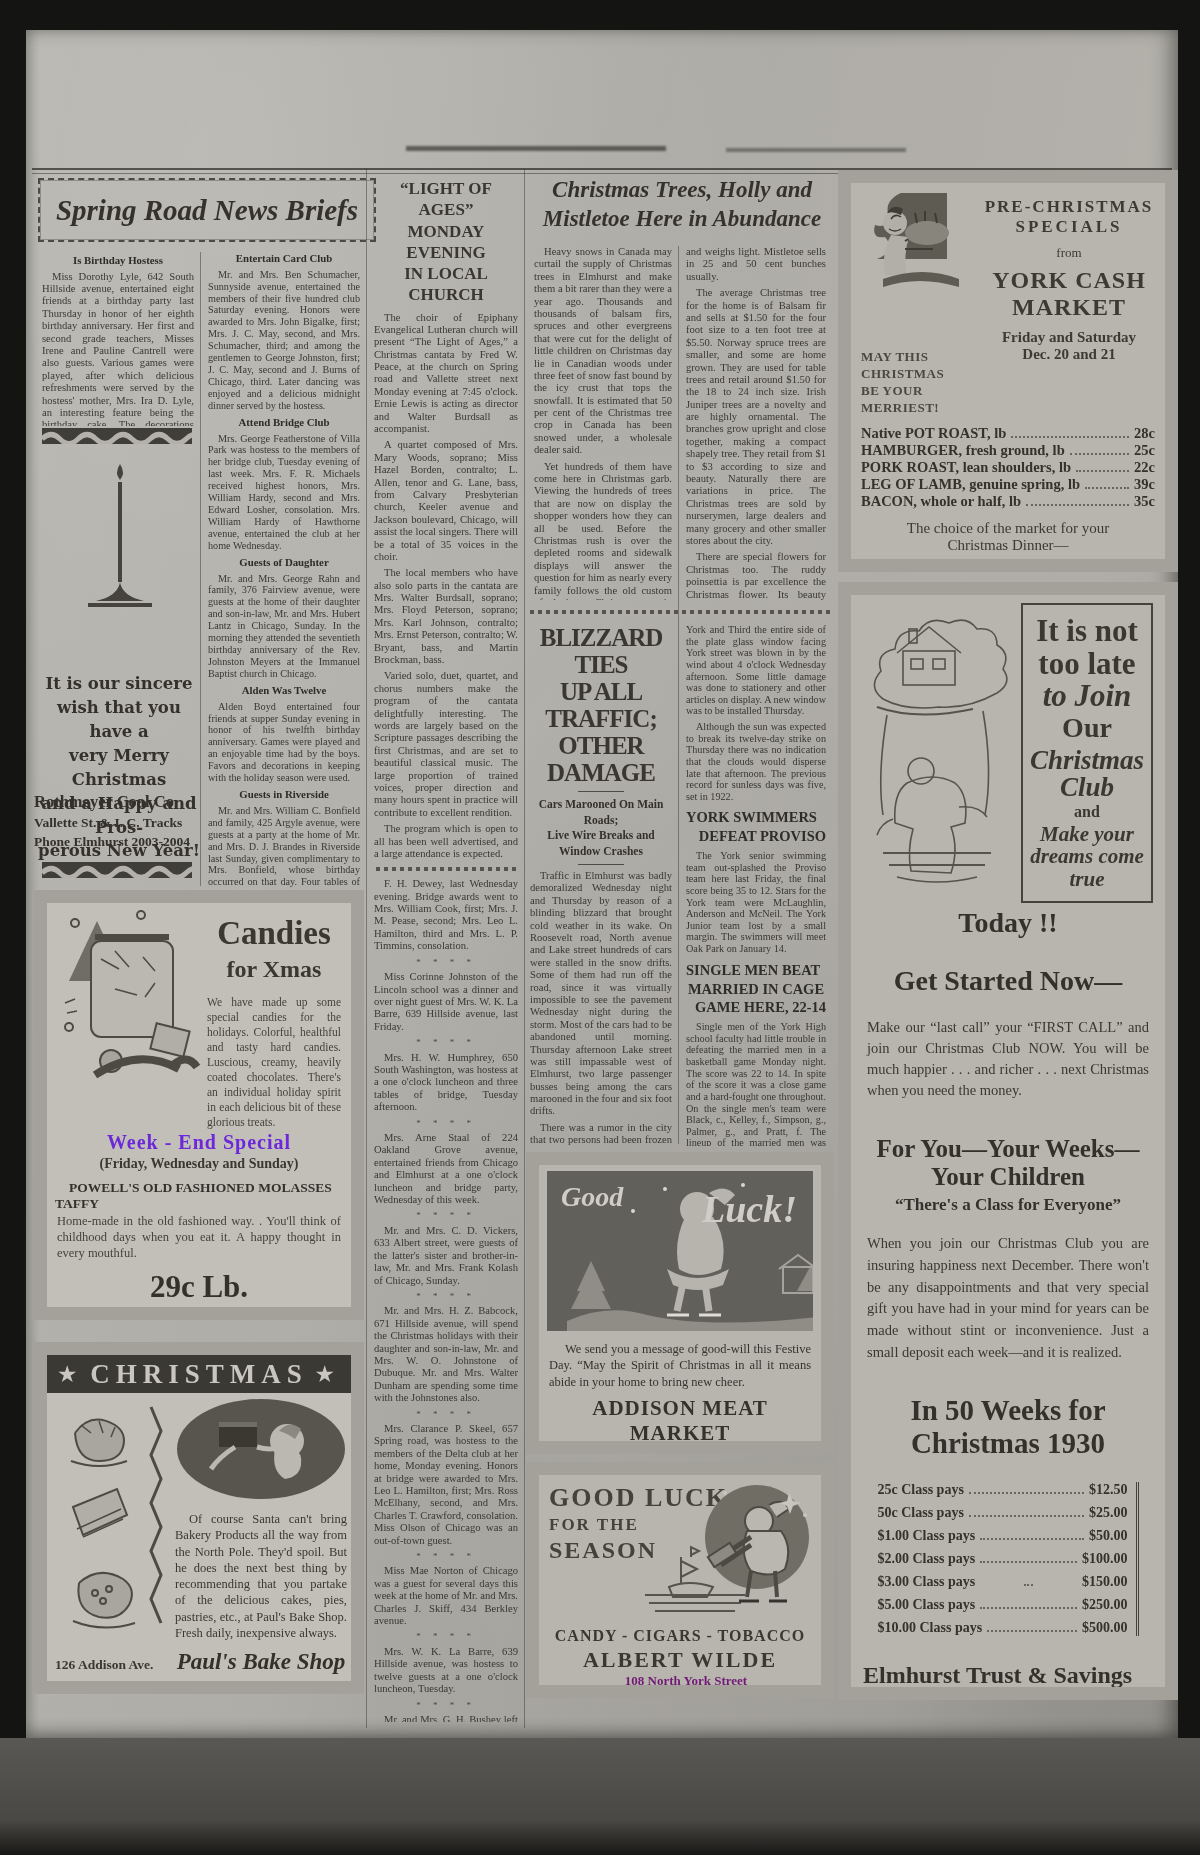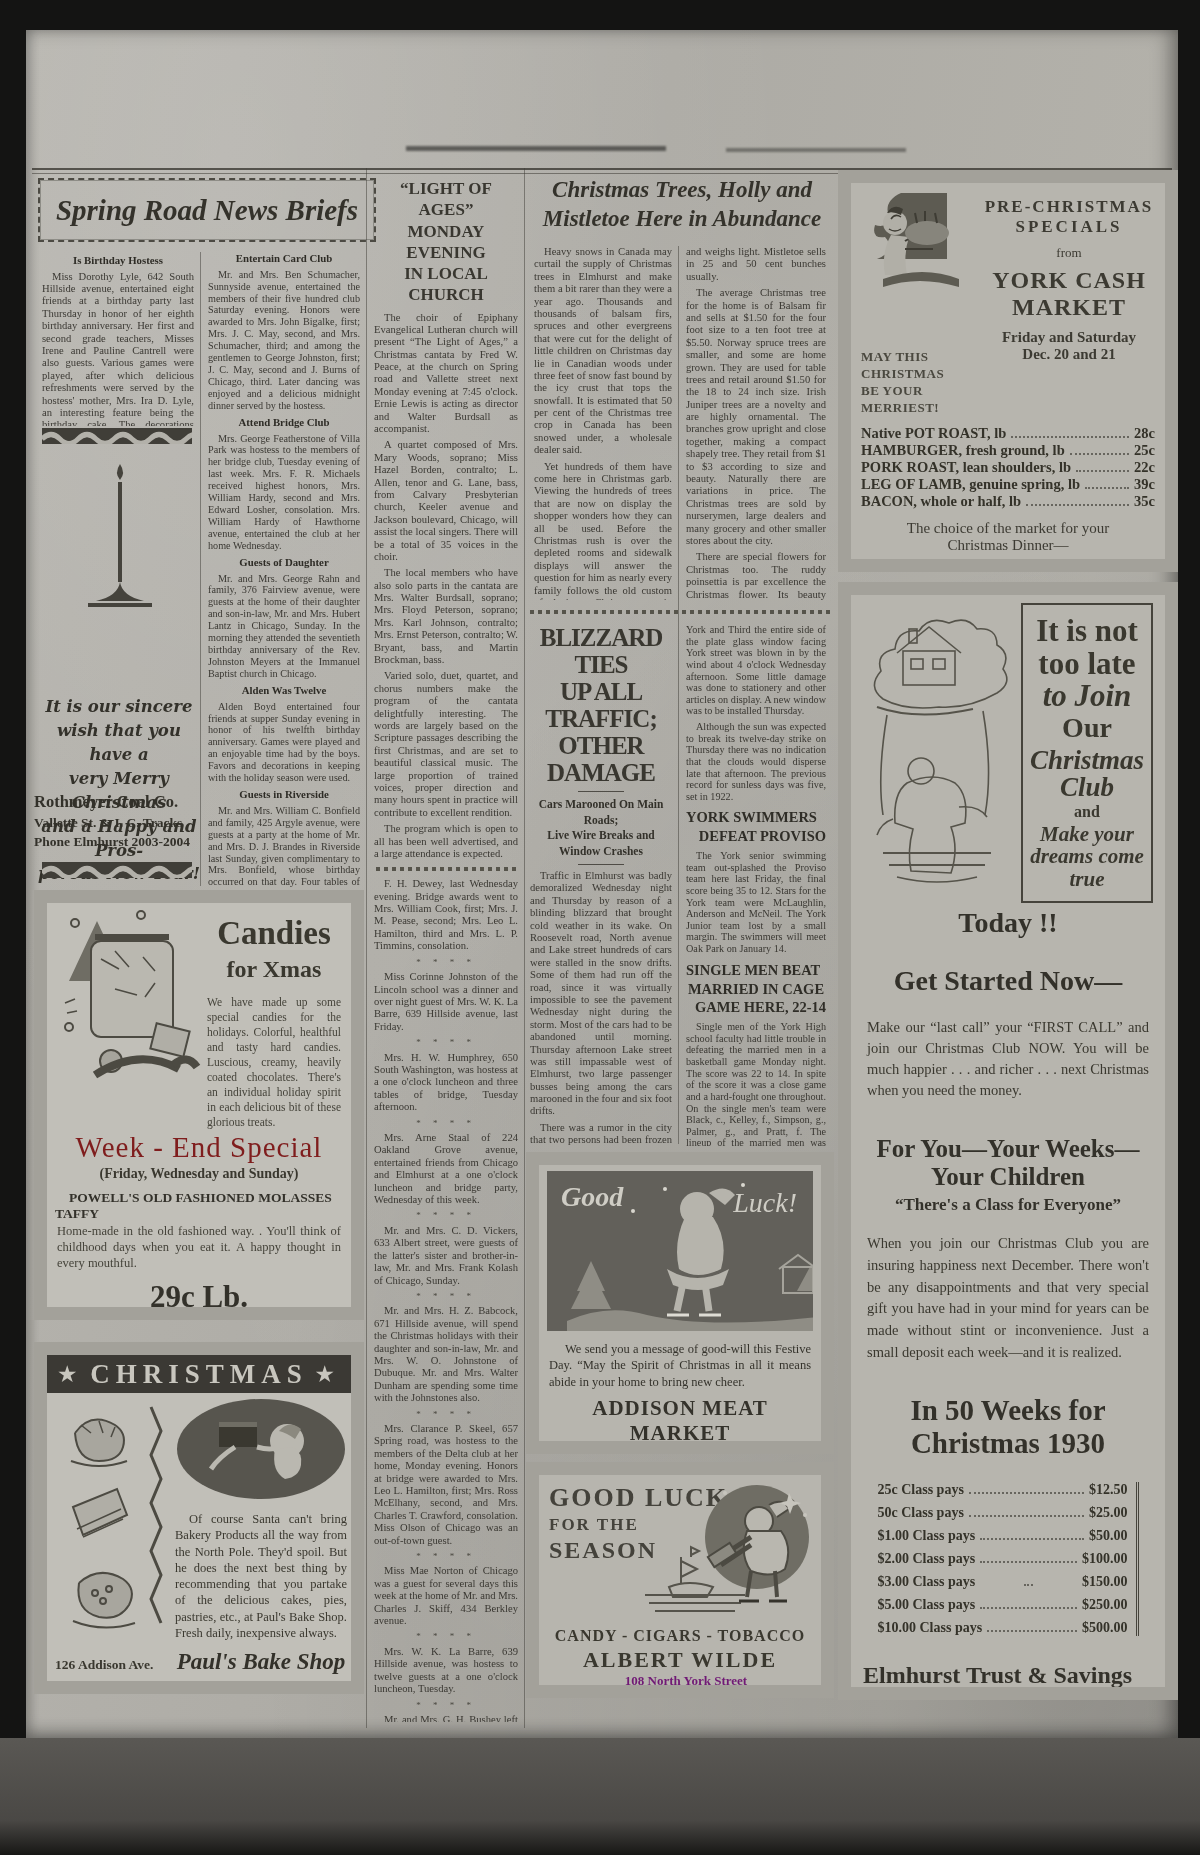--- a/index.html
+++ b/index.html
@@ -63,21 +63,21 @@
 
     <div class="abs" style="left:46px;top:428px;">
       <svg width="96" height="170" viewBox="0 0 96 170" fill="none">
         <path d="M48 6 q6 9 0 16 q-6 -7 0 -16" fill="#45433c"></path>
         <rect x="46" y="24" width="4" height="100" fill="#45433c"></rect>
         <path d="M48 124 q2 14 24 19 l-48 0 q22 -5 24 -19" fill="#45433c"></path>
         <rect x="16" y="145" width="64" height="4" fill="#45433c"></rect>
       </svg>
     </div>
 
-    <div class="abs ctext" style="left:10px;top:642px;width:166px;font-weight:bold;font-style:italic;font-size:16.5px;line-height:1.45;color:#33312a;font-family:'DejaVu Serif',serif;margin-top:23px;">
+    <div class="abs ctext" style="left:10px;top:642px;width:166px;font-weight:bold;font-size:16.5px;line-height:1.45;color:#33312a;font-family:'DejaVu Serif',serif;">
       <div>It is our sincere</div>
       <div>wish that you have a</div>
       <div>very Merry Christmas</div>
       <div>and a Happy and Pros-</div>
       <div>perous New Year!</div>
     </div>
 
     <div class="abs" style="left:8px;top:762px;width:170px;font-weight:bold;color:#33312a;">
       <div style="font-size:16.5px;">Rothmeyer Coal Co.</div>
       <div style="font-size:13.5px;margin-top:3px;">Vallette St. &amp; I. C. Tracks</div>
@@ -211,21 +211,21 @@
             <path d="M138 46 q-12 26 -6 52 q18 12 42 0 q8 -28 -8 -52 z" fill="#b6b4ac"></path>
             <path d="M120 98 q30 18 62 0 l-6 16 q-25 10 -50 0 z" fill="#b6b4ac"></path>
             <path d="M136 112 l-6 28 M158 112 l4 28" stroke="#b6b4ac" stroke-width="7"></path>
             <path d="M120 144 l22 0 M152 144 l22 0" stroke="#dedcd4" stroke-width="3"></path>
             <path d="M162 22 q16 -10 26 2 l-10 10" fill="#b6b4ac"></path>
             <circle cx="118" cy="18" r="2" fill="#d8d6ce"></circle>
               <circle cx="196" cy="14" r="2" fill="#d8d6ce"></circle>
               <circle cx="86" cy="40" r="2" fill="#d8d6ce"></circle>
           </svg>
           <div style="position:absolute;left:14px;top:10px;font-style:italic;font-weight:bold;font-size:28px;color:#cfcdc5;">Good</div>
-          <div style="position:absolute;right:16px;top:16px;font-style:italic;font-weight:normal;font-size:28px;color:#cfcdc5;">Luck!</div>
+          <div style="position:absolute;right:16px;top:16px;font-style:italic;font-weight:bold;font-size:38px;color:#cfcdc5;">Luck!</div>
         </div>
         <p style="font-size:12.5px;line-height:1.3;text-align:justify;margin:10px 2px 6px;text-indent:16px;color:#35332c;">We send you a message of good-will this Festive Day. “May the Spirit of Christmas in all it means abide in your home to bring new cheer.</p>
         <div class="ctext" style="font-weight:bold;font-size:21px;letter-spacing:1px;color:#34322b;">ADDISON MEAT MARKET</div>
 
       </div>
     </div>
 
     <div class="abs hframe" style="left:500px;top:1432px;width:308px;height:236px;">
       <div class="hinner" style="padding:4px 8px;">
         <div style="position:absolute;left:10px;top:8px;font-weight:bold;color:#44423b;letter-spacing:2px;">
@@ -422,21 +422,21 @@
                 <circle cx="86" cy="8" r="4"></circle>
                 <circle cx="14" cy="120" r="4"></circle>
             </svg>
           </div>
           <div style="flex:1;text-align:center;color:#3a382f;">
             <div style="font-weight:bold;font-size:33px;margin-top:8px;">Candies</div>
             <div style="font-weight:bold;font-size:24px;margin-top:4px;">for Xmas</div>
             <p style="font-size:11.5px;line-height:1.3;text-align:justify;margin:12px 2px 0;color:#45433a;">We have made up some special candies for the holidays.  Colorful, healthful and tasty hard candies. Luscious, creamy, heavily coated chocolates. There's an individual holiday spirit in each delicious bit of these glorious treats.</p>
           </div>
         </div>
-        <div class="ctext" style="font-weight:normal;font-size:29px;letter-spacing:1px;margin-top:2px;color:#7f1d1d;">Week - End Special</div>
+        <div class="ctext" style="font-weight:bold;font-size:20px;letter-spacing:1px;margin-top:2px;color:#6d28d9;">Week - End Special</div>
         <div class="ctext" style="font-weight:bold;font-size:14px;margin-top:2px;color:#3a382f;">(Friday, Wednesday and Sunday)</div>
         <div style="font-weight:bold;font-size:13.5px;margin-top:8px;text-indent:14px;color:#33312a;">POWELL'S OLD FASHIONED MOLASSES TAFFY</div>
         <p style="font-size:12.5px;line-height:1.25;text-align:justify;margin:2px 2px 0;color:#45433a;">Home-made in the old fashioned way. . You'll think of childhood days when you eat it.  A happy thought in every mouthful.</p>
         <div class="ctext" style="font-weight:bold;font-size:31px;margin-top:8px;color:#33312a;">29c Lb.</div>
 
       </div>
     </div>
 
     <div class="abs hframe" style="left:8px;top:1312px;width:330px;height:352px;">
       <div class="hinner light" style="padding:0;">

